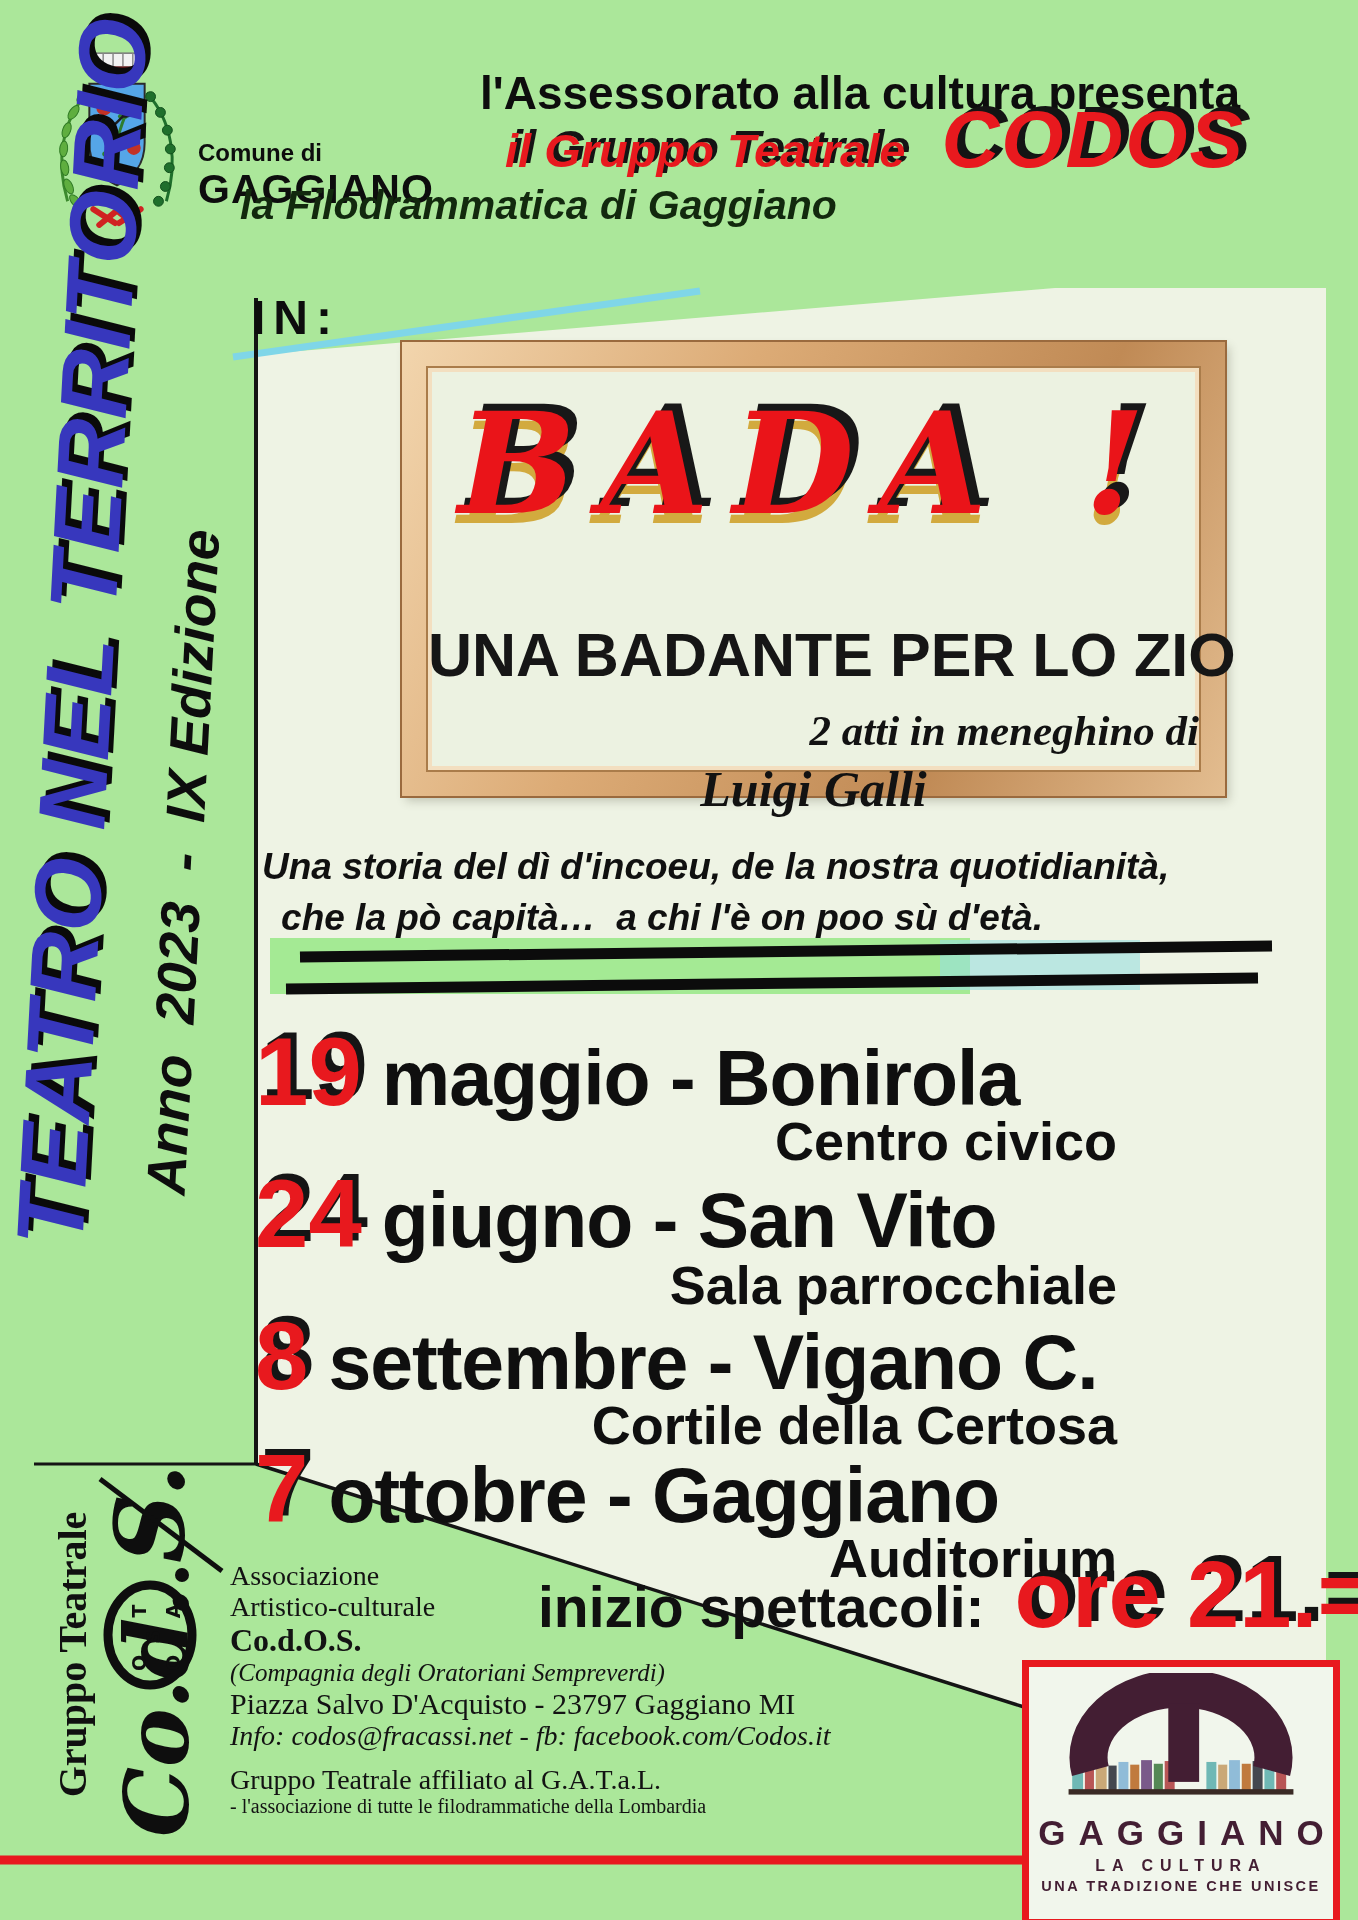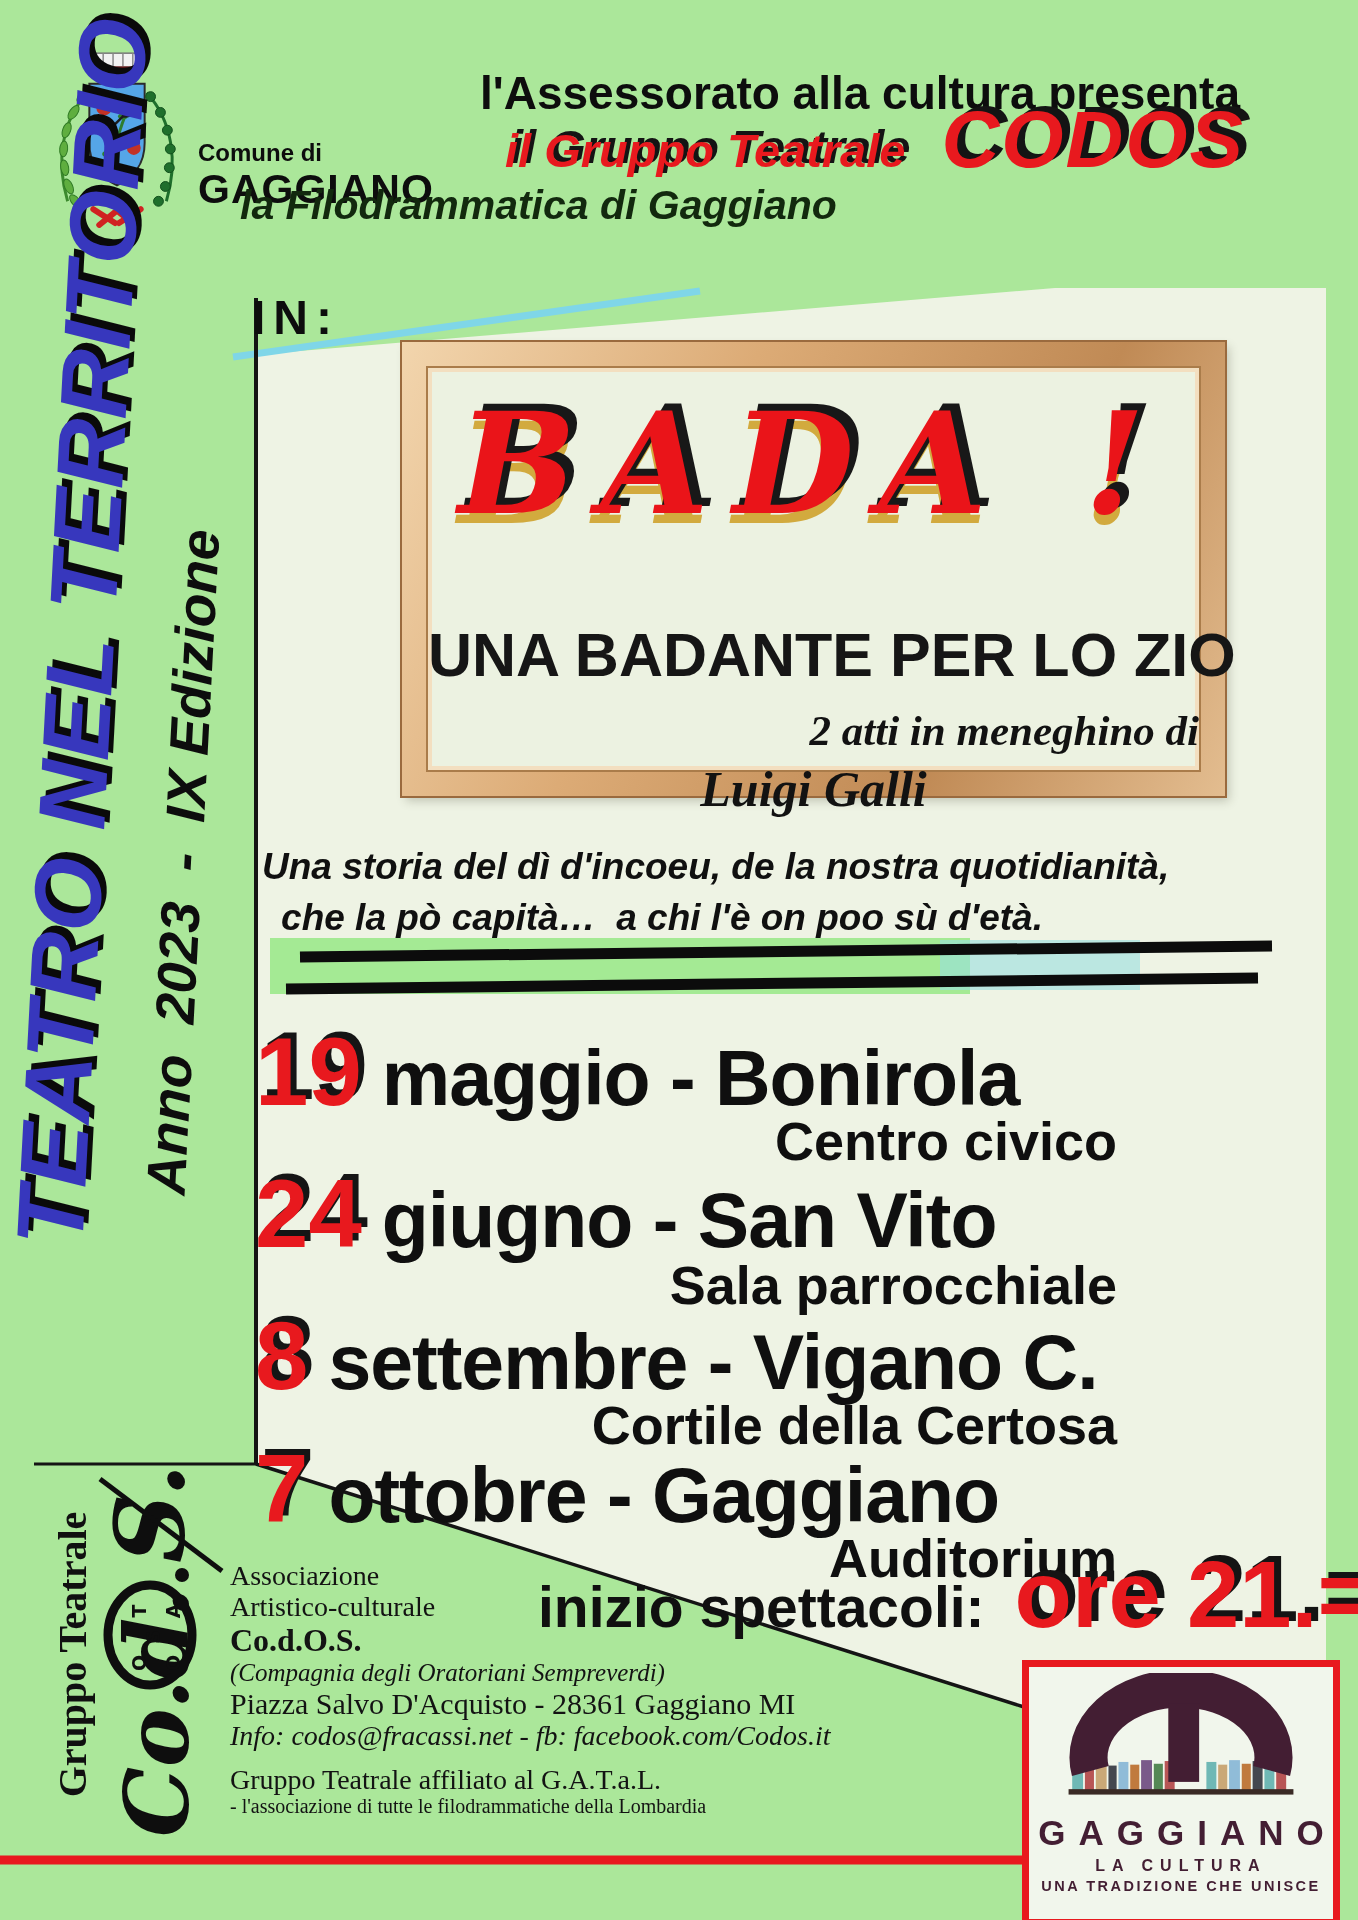--- a/index.html
+++ b/index.html
@@ -252,21 +252,21 @@
       <text x="94" y="26" font-family="DejaVu Serif, serif" font-style="italic" font-weight="700" font-size="96">S.</text>
       <line x1="86" y1="64" x2="178" y2="-58" stroke="#0e0e0e" stroke-width="5"></line>
     </g>
   </svg>
 
   <div class="abs assoc">
     <div class="a0">Associazione</div>
     <div class="a1">Artistico-culturale</div>
     <div class="a2">Co.d.O.S.</div>
     <div class="a3">(Compagnia degli Oratoriani Sempreverdi)</div>
-    <div class="a5">Piazza Salvo D'Acquisto - 28361 Gaggiano MI</div>
+    <div class="a5">Piazza Salvo D'Acquisto - 23797 Gaggiano MI</div>
     <div class="a6">Info: codos@fracassi.net - fb: facebook.com/Codos.it</div>
     <div class="a7">Gruppo Teatrale affiliato al G.A.T.a.L.</div>
     <div class="a8">- l'associazione di tutte le filodrammatiche della Lombardia</div>
   </div>
 
   <div class="abs redbox">
     <svg width="272" height="138" viewBox="0 0 300 152">
       <g>
         <rect x="30" y="96" width="12" height="34" fill="#6fb8b5"></rect>
         <rect x="44" y="100" width="10" height="30" fill="#b85555"></rect>

